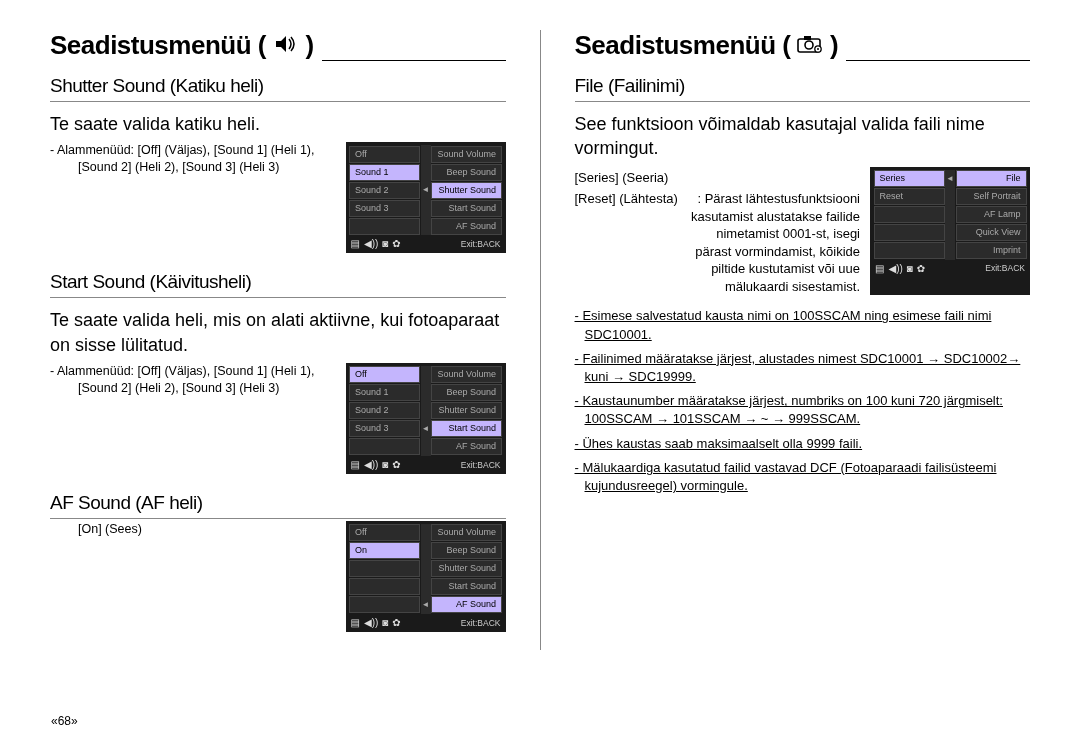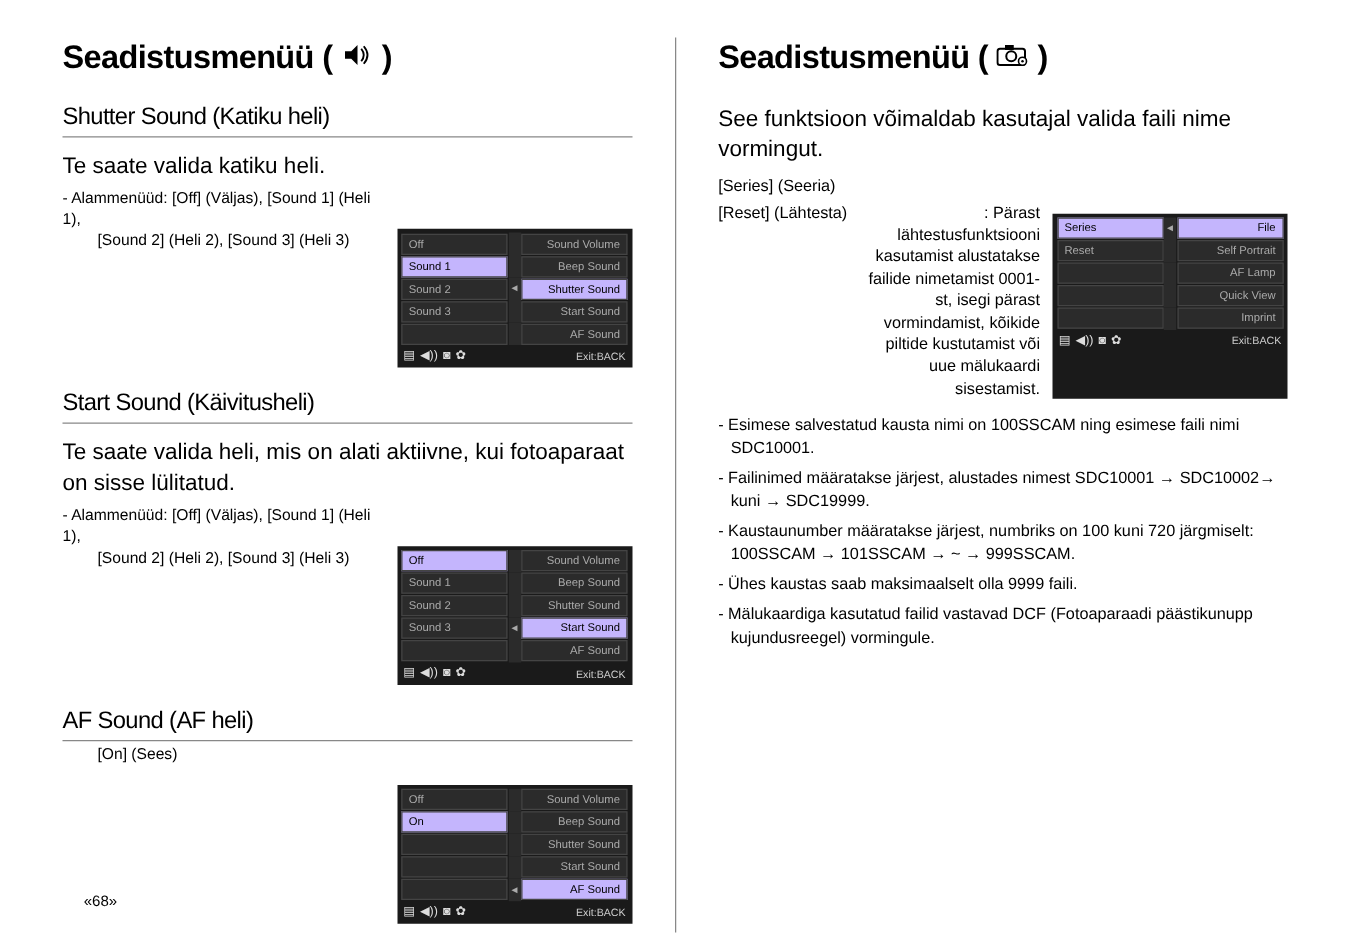--- a/index.html
+++ b/index.html
@@ -8,41 +8,40 @@
     background: #fff;
     width: 1080px;
     height: 746px;
     padding: 30px 50px 20px 50px;
     position: relative;
   }
   .page { display: flex; gap: 30px; }
   .col { flex: 1; min-width: 0; }
   .sep { width: 1px; background: #888; margin: 0 4px; }
 
-  .title-row { display: flex; align-items: flex-start; gap: 8px; margin-bottom: 14px; flex-direction: column; }
+  .title-row { display: flex; align-items: flex-end; gap: 8px; margin-bottom: 14px; }
   .title-row .line { flex: 1; height: 1px; background: #000; }
   h1 { font-size: 26px; font-weight: bold; letter-spacing: -0.5px; }
   .icon-chip {
     display: inline-flex; width: 26px; height: 22px;
     align-items: center; justify-content: center;
   }
   h2 {
     font-size: 19px; font-weight: normal; margin-top: 8px; margin-bottom: 2px;
     border-bottom: 1px solid #888; padding-bottom: 4px; letter-spacing: -0.5px;
   }
   .body-text { font-size: 18px; margin: 10px 0 6px 0; line-height: 1.35; }
   .sub-row { display: flex; gap: 10px; align-items: flex-start; margin-bottom: 18px; }
   .submenu-text { font-size: 12.5px; flex: 1; line-height: 1.35; }
   .indent { padding-left: 28px; display: block; }
 
   .lcd {
-    width: 188px; background: #1a1a1a; color: #ccc;
+    width: 160px; background: #1a1a1a; color: #ccc;
     font-size: 9px; padding: 3px 3px 0 3px; flex-shrink: 0; line-height: 1;
     font-family: Arial, sans-serif;
-    margin-top: 33px;
   }
   .lcd .row { display: flex; }
   .lcd .cell {
     flex: 1; padding: 3px 5px; border: 1px solid #444; margin: 0.5px;
     text-align: left; background: #2b2b2b; color: #aaa;
     white-space: nowrap; overflow: hidden;
   }
   .lcd .cell.sel { background: #c4b5fd; color: #000; }
   .lcd .cell.right { text-align: right; }
   .lcd .caret { width: 10px; text-align: center; padding:3px 0; background:#2b2b2b; color:#aaa; font-size:8px; display:flex; align-items:center; justify-content:center;}
@@ -51,24 +50,24 @@
   .lcd .footer .dot { font-size:10px; color:#ddd; }
   .lcd .footer .spacer { flex:1; }
   .lcd .footer .exit { font-size:8.5px; color:#ccc; }
 
   .def-row { display: flex; gap: 6px; font-size: 13px; line-height: 1.35; margin-top: 2px; }
   .def-label { white-space: nowrap; }
   .def-body { flex:1; }
   .def-block { display:flex; gap:10px; margin-top:6px; }
   .def-text { flex:1;text-align:right; }
 
-  .notes { font-size: 13px; line-height: 1.4; margin-top: 12px; }
+  .notes { font-size: 13px; line-height: 1.4; margin-top: 12px; text-decoration: underline; }
   .notes .item { margin-bottom: 6px; padding-left: 10px; text-indent: -10px; }
 
-  .page-num { position: absolute; bottom: 18px; left: 67px; font-size: 12px; }
+  .page-num { position: absolute; bottom: 18px; left: 51px; font-size: 12px; }
 </style>
 </head>
 <body>
 
 <div class="page">
 
   <div class="col">
     <div class="title-row">
       <h1>
         <span>Seadistusmenüü (</span>
@@ -234,20 +233,21 @@
             <circle cx="12" cy="11" r="4" fill="none" stroke="#000" stroke-width="1.6"></circle>
             <circle cx="21" cy="15" r="3.2" fill="#fff" stroke="#000" stroke-width="1.3"></circle>
             <circle cx="21" cy="15" r="1" fill="#000"></circle>
           </svg>
         </span>
         <span>)</span>
       </h1>
       <div class="line"></div>
     </div>
 
+    <h2>File (Failinimi)</h2>
     <div class="body-text">See funktsioon võimaldab kasutajal valida faili nime vormingut.</div>
 
     <div class="def-block">
       <div class="def-text">
         <div class="def-row">
           <div class="def-label">[Series] (Seeria)</div>
         </div>
         <div class="def-row" style="margin-top:4px;">
           <div class="def-label">[Reset] (Lähtesta)</div>
           <div class="def-body">: Pärast lähtestusfunktsiooni kasutamist alustatakse failide nimetamist 0001-st, isegi pärast vormindamist, kõikide piltide kustutamist või uue mälukaardi sisestamist.</div>
@@ -290,18 +290,18 @@
             <span class="exit">Exit:BACK</span>
           </div>
         </div>
     </div>
 
     <div class="notes" id="notes-container">
         <div class="item">- Esimese salvestatud kausta nimi on 100SSCAM ning esimese faili nimi SDC10001.</div>
         <div class="item">- Failinimed määratakse järjest, alustades nimest SDC10001 → SDC10002→ kuni → SDC19999.</div>
         <div class="item">- Kaustaunumber määratakse järjest, numbriks on 100 kuni 720 järgmiselt: 100SSCAM → 101SSCAM → ~ → 999SSCAM.</div>
         <div class="item">- Ühes kaustas saab maksimaalselt olla 9999 faili.</div>
-        <div class="item">- Mälukaardiga kasutatud failid vastavad DCF (Fotoaparaadi päästikunupp kujundusreegel) vormingule.</div>
+        <div class="item">- Mälukaardiga kasutatud failid vastavad DCF (Fotoaparaadi failisüsteemi kujundusreegel) vormingule.</div>
       </div>
   </div>
 </div>
 
 <div class="page-num">«68»</div>
 
 </body></html>

